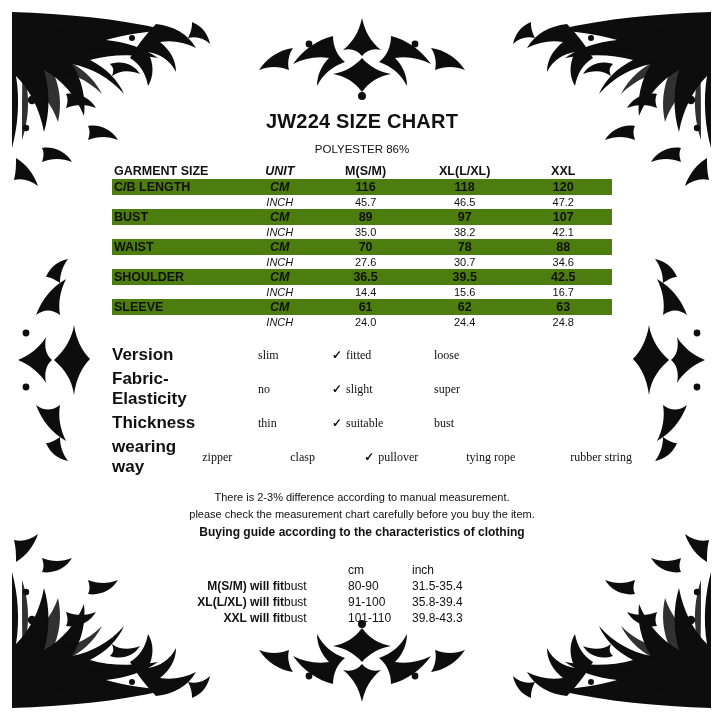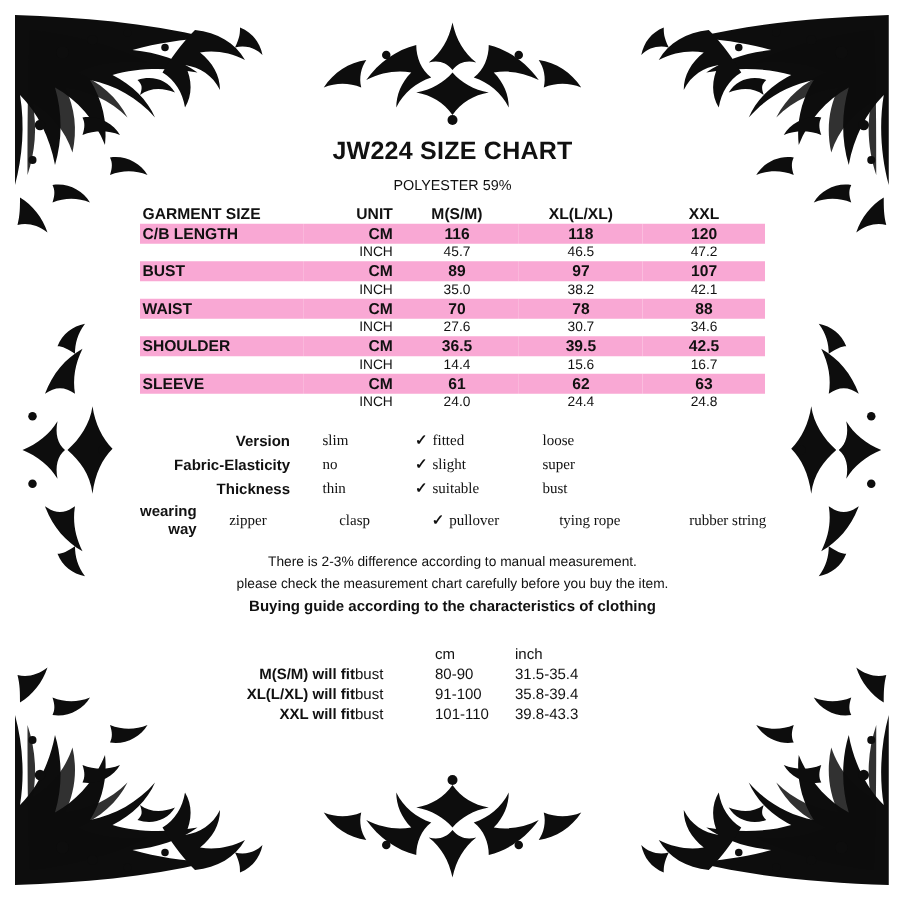--- a/index.html
+++ b/index.html
@@ -67,42 +67,42 @@
   table.size-table td, table.size-table th {
     padding: 1px 2px;
     vertical-align: middle;
     white-space: nowrap;
   }
   .hdr-row td {
     font-weight: bold;
     font-size: 12.5px;
     padding-bottom: 2px;
   }
-  .row-cm td { font-weight: bold; font-size: 12.5px; background: #f9a8d4; }
+  .row-cm td { font-weight: bold; font-size: 12.5px; background: #4d7c0f; }
   .row-inch td { font-weight: normal; font-size: 11px; }
   .col-label { text-align: left; width: 130px; margin-top: 40px; }
-  .col-unit  { text-align: right; width: 72px; }
+  .col-unit  { text-align: center; width: 72px; font-style: italic; }
   .col-val   { text-align: center; width: 99px; }
 
   
   .options {
     margin-top: 16px;
     font-size: 12px;
   }
   .opt-row {
     display: flex;
     align-items: center;
     margin-bottom: 4px;
   }
   .opt-name {
     width: 120px;
-    text-align: right;
+    text-align: left;
     font-weight: bold;
     padding-right: 12px;
-    font-size: 12px;
+    font-size: 17px;
   }
   .opt-cell {
     display: flex;
     align-items: center;
     min-width: 88px;
     font-family: Liberation Serif, serif;
   }
   .opt-cell.wide { min-width: 104px; }
   .opt-check {
     width: 14px;
@@ -342,21 +342,21 @@
         <circle cx="14" cy="132" r="3.4"></circle>
         <circle cx="70" cy="105" r="3.6"></circle>
       </g>
     </svg>
   </div>
 </div>
 
 <div class="content">
 
   <h1 class="doc-title">JW224 SIZE CHART</h1>
-  <div class="doc-subtitle">POLYESTER 59%</div>
+  <div class="doc-subtitle">POLYESTER 86%</div>
 
   <table class="size-table">
     <tbody id="size-table-body">
         <tr class="hdr-row">
           <td class="col-label">GARMENT SIZE</td>
           <td class="col-unit">UNIT</td>
           <td class="col-val">M(S/M)</td>
           <td class="col-val">XL(L/XL)</td>
           <td class="col-val">XXL</td>
         </tr>

